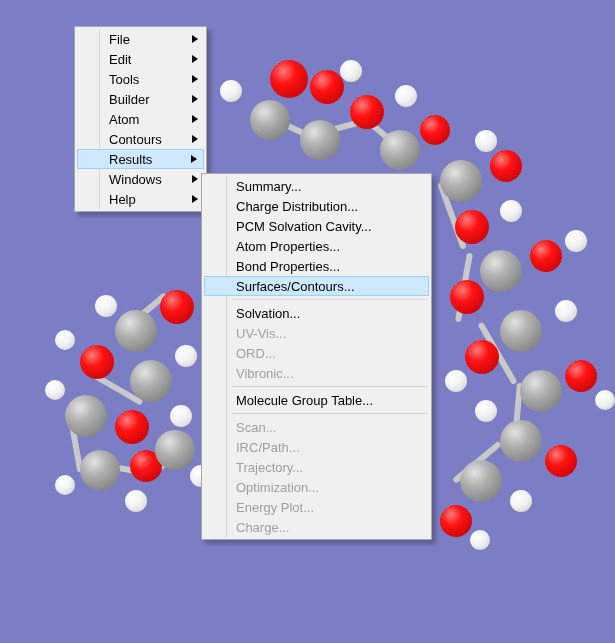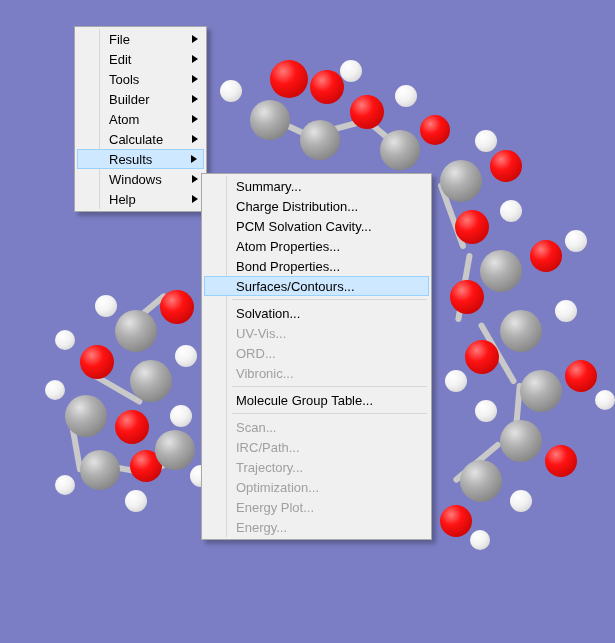--- a/index.html
+++ b/index.html
@@ -132,21 +132,21 @@
     </div>
     <div class="menu-item">
       <span>Atom</span>
       <span class="arrow">
           <svg width="6" height="8">
             <path d="M0 0 L6 4 L0 8 Z" fill="#000"></path>
           </svg>
         </span>
     </div>
     <div class="menu-item">
-      <span>Calculate</span>
+      <span>Contours</span>
       <span class="arrow">
           <svg width="6" height="8">
             <path d="M0 0 L6 4 L0 8 Z" fill="#000"></path>
           </svg>
         </span>
     </div>
     <div class="menu-item hovered">
       <span>Results</span>
       <span class="arrow">
           <svg width="6" height="8">
@@ -219,17 +219,17 @@
     <div class="menu-item disabled">
         <span>Trajectory...</span>
       </div>
     <div class="menu-item disabled">
         <span>Optimization...</span>
       </div>
     <div class="menu-item disabled">
         <span>Energy Plot...</span>
       </div>
     <div class="menu-item disabled">
-        <span>Energy...</span>
+        <span>Charge...</span>
       </div>
   </div>
 
 </div>
 
 </body></html>

